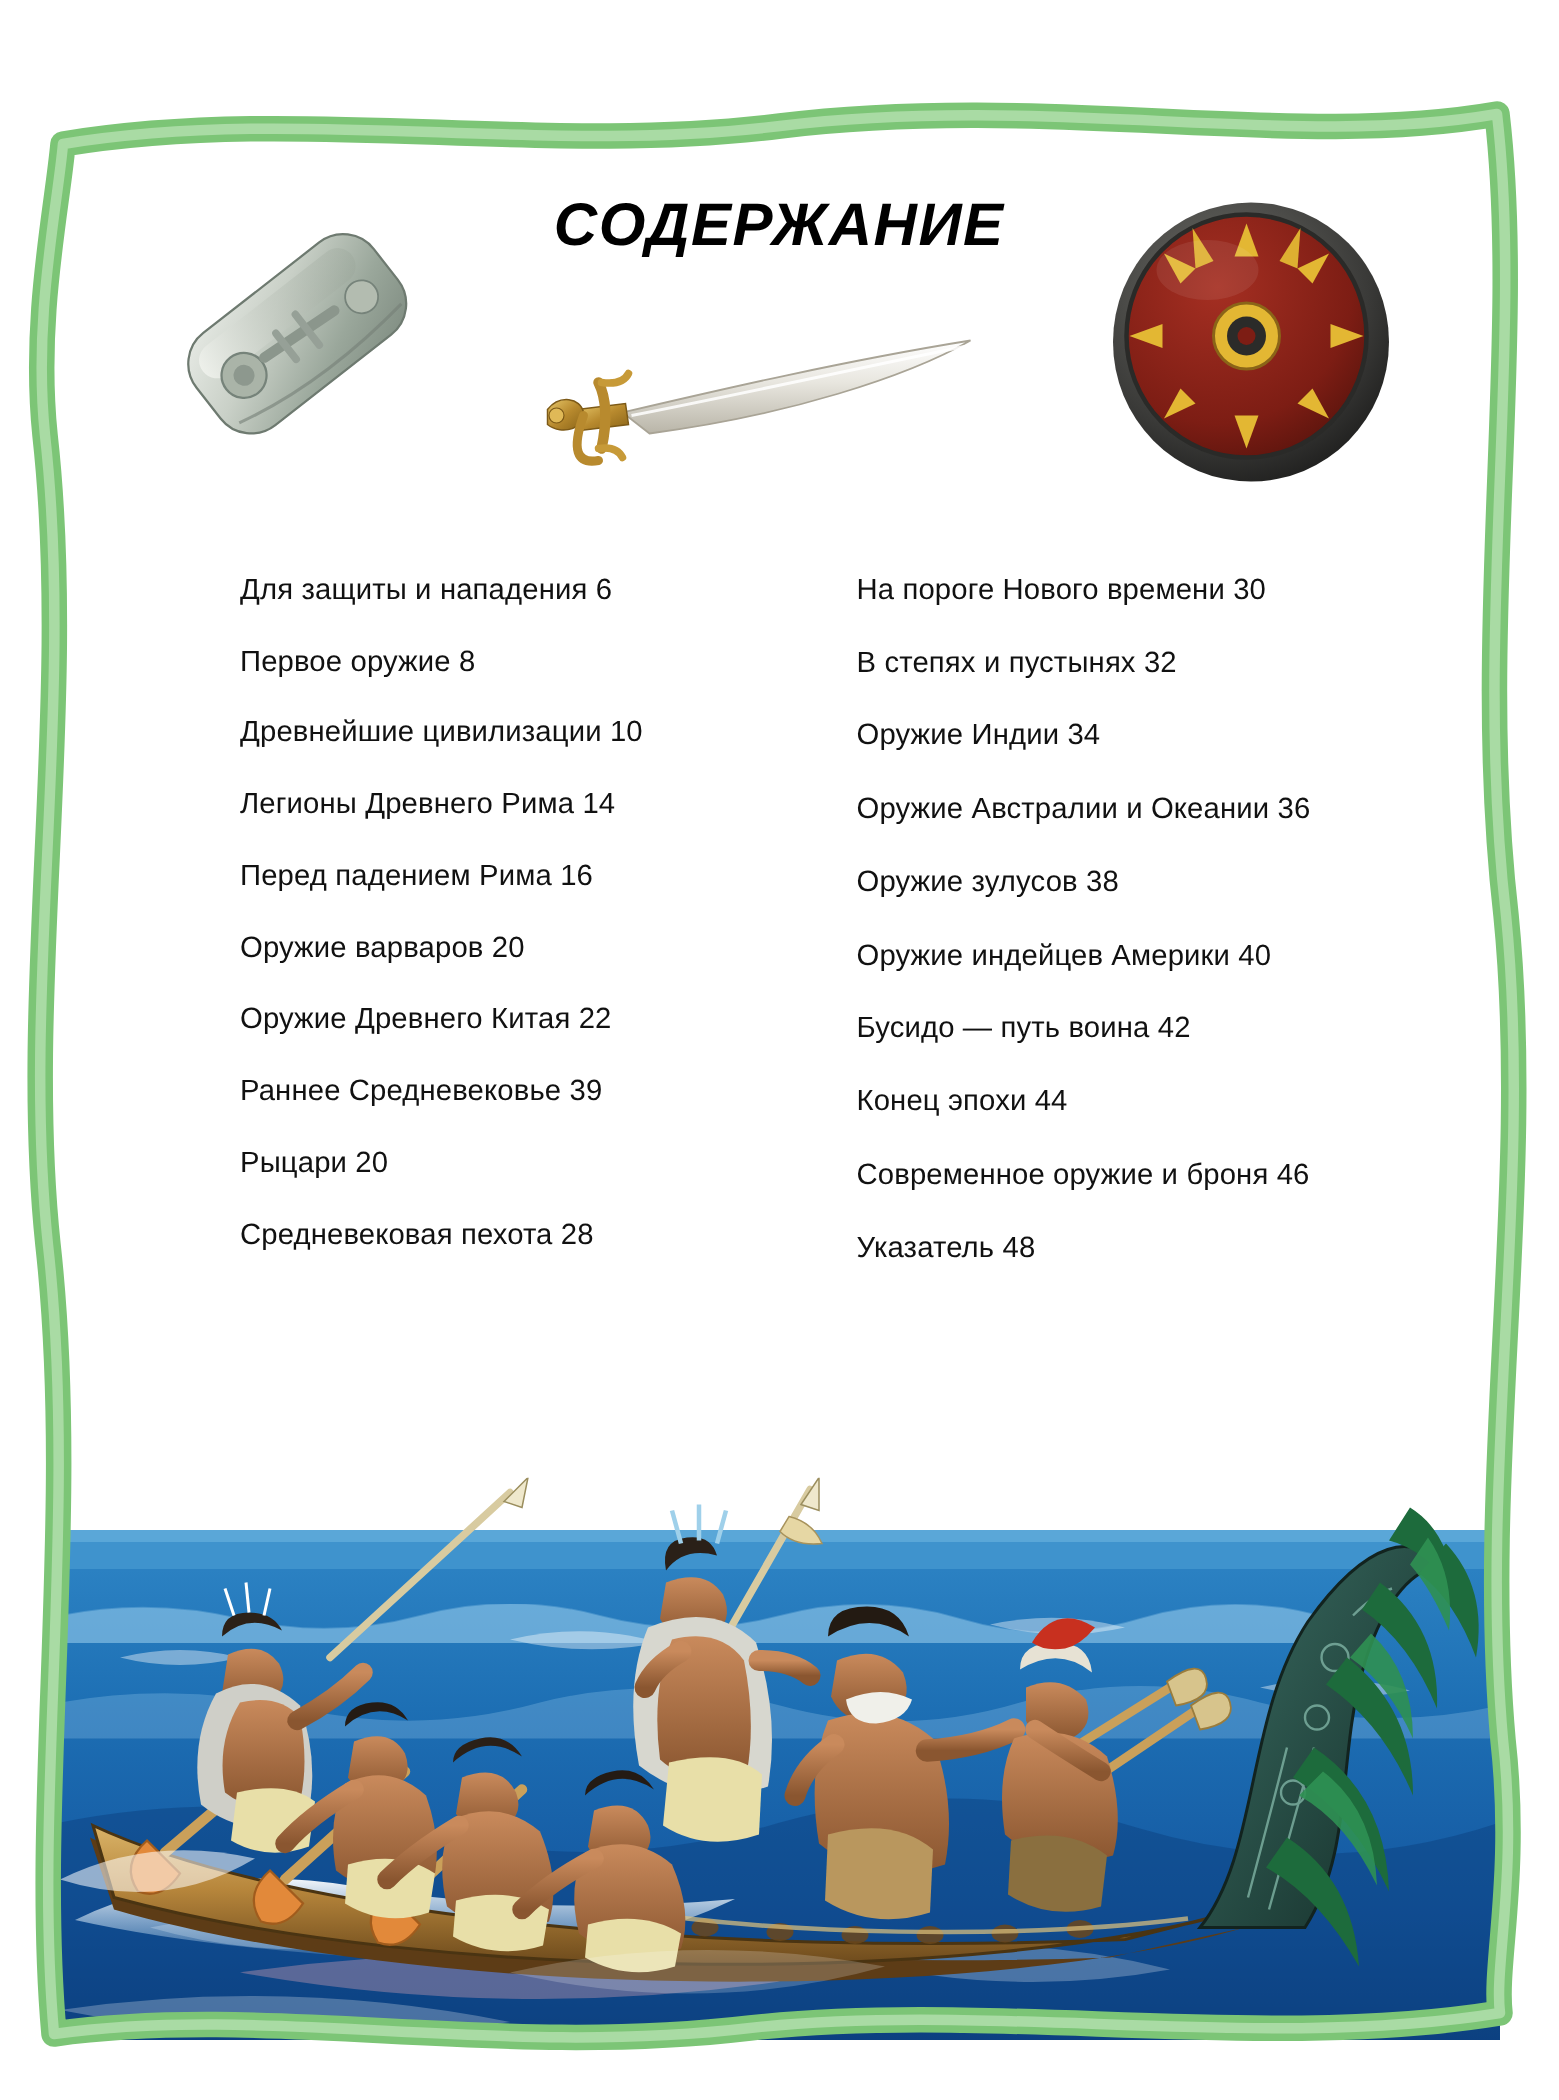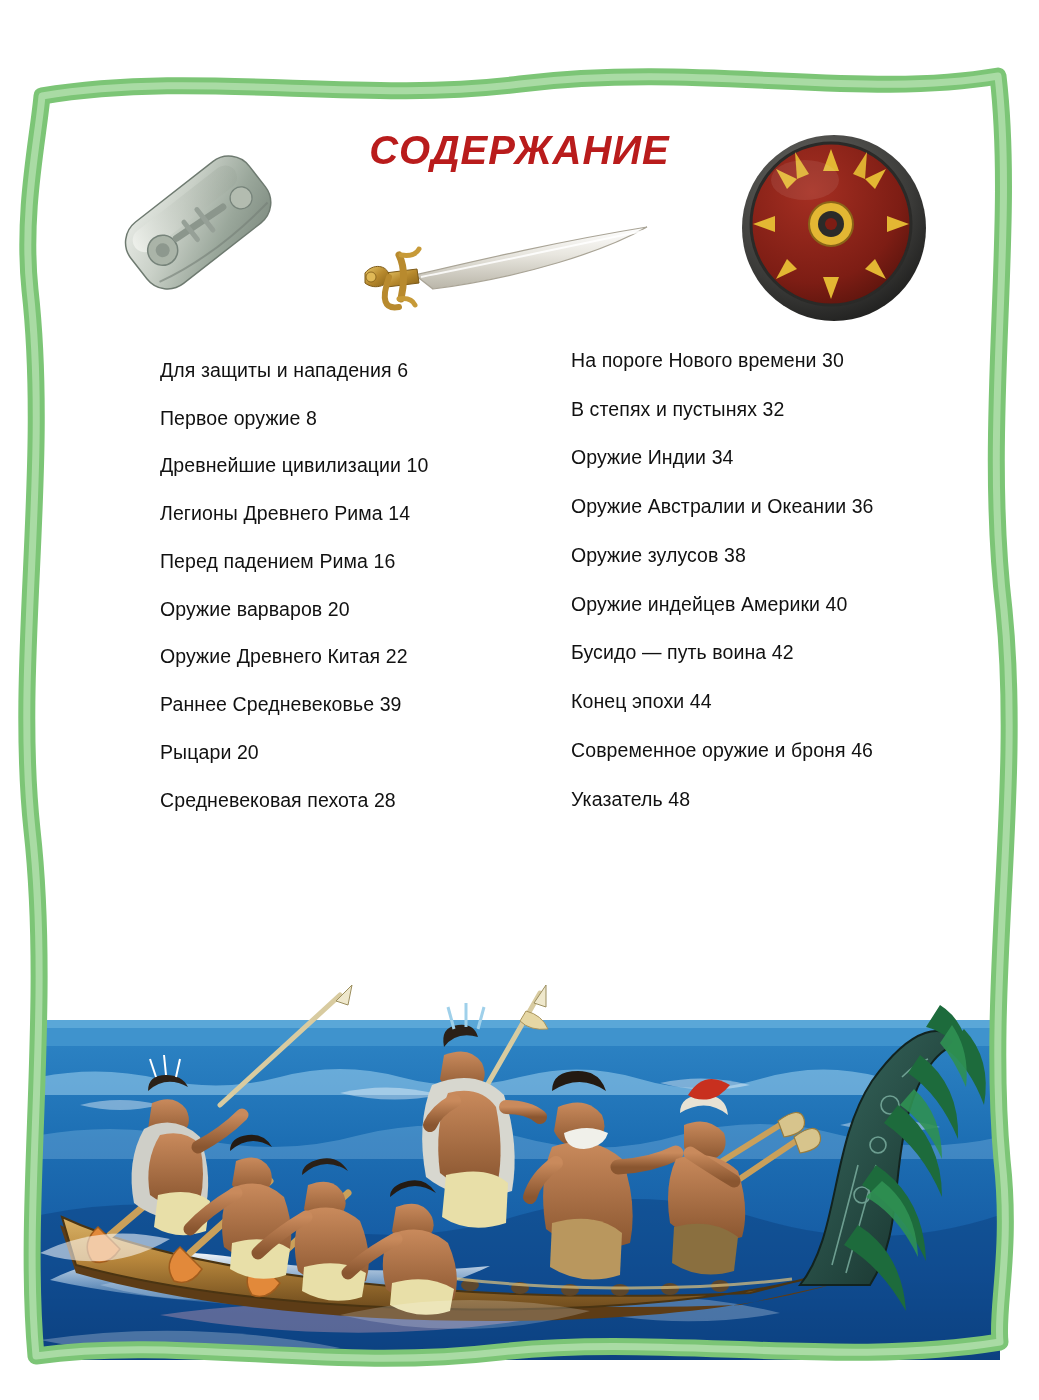--- a/index.html
+++ b/index.html
@@ -38,46 +38,45 @@
     position: absolute;
     left: 0;
     right: 0;
     top: 128px;
     text-align: center;
     font-family: "Liberation Sans", sans-serif;
     font-weight: bold;
     font-style: italic;
     font-size: 40px;
     letter-spacing: 1px;
-    color: #b91c1c;
+    color: #000000;
     z-index: 20;
   }
 
   
   .deco { position: absolute; z-index: 15; }
 
   
   .club { left: 88px; top: 128px; width: 215px; height: 195px; }
 
   
   .sabre { left: 355px; top: 215px; width: 310px; height: 110px; }
 
   
   .shield { left: 735px; top: 125px; width: 195px; height: 200px; }
 
   
   .toc {
     position: absolute;
     left: 160px;
-    top: 348px;
+    top: 381px;
     width: 740px;
     display: flex;
     gap: 82px;
     z-index: 20;
-    align-items: flex-end;
   }
   .toc-col {
     width: 340px;
   }
   .toc-item {
     font-size: 19.5px;
     color: #111111;
     line-height: 1.32;
     margin-bottom: 22px;
     letter-spacing: 0.1px;

